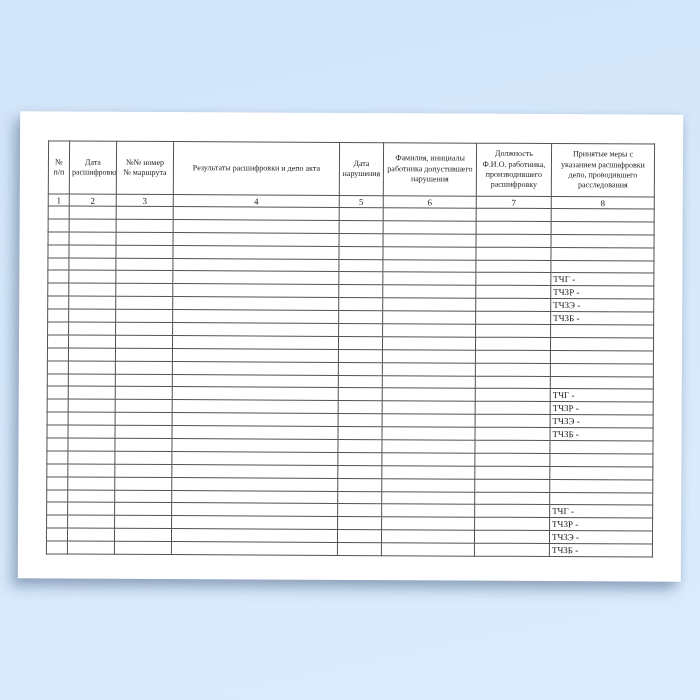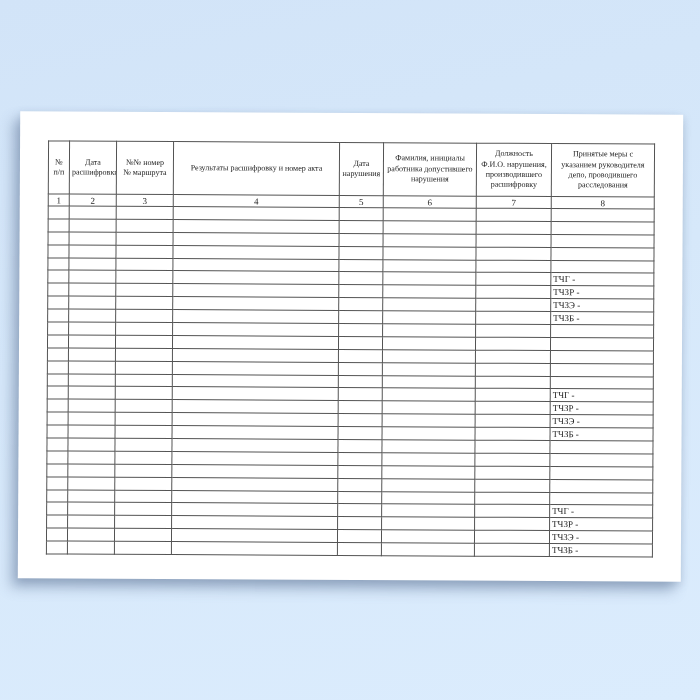--- a/index.html
+++ b/index.html
@@ -84,32 +84,32 @@
       <col style="width:103px">
     </colgroup>
     <thead>
       <tr class="head-row">
         <th>№
 п/п</th>
         <th>Дата
 расшифровки</th>
         <th>№№ номер
 № маршрута</th>
-        <th>Результаты расшифровку и номер акта</th>
+        <th>Результаты расшифровки и депо акта</th>
         <th>Дата
 нарушения</th>
         <th>Фамилия, инициалы
 работника допустившего
 нарушения</th>
         <th>Должность
-Ф.И.О. нарушения,
+Ф.И.О. работника,
 производившего
 расшифровку</th>
         <th>Принятые меры с
-указанием руководителя
+указанием расшифровки
 депо, проводившего
 расследования</th>
       </tr>
       <tr class="nums-row">
         <th>1</th>
         <th>2</th>
         <th>3</th>
         <th>4</th>
         <th>5</th>
         <th>6</th>

